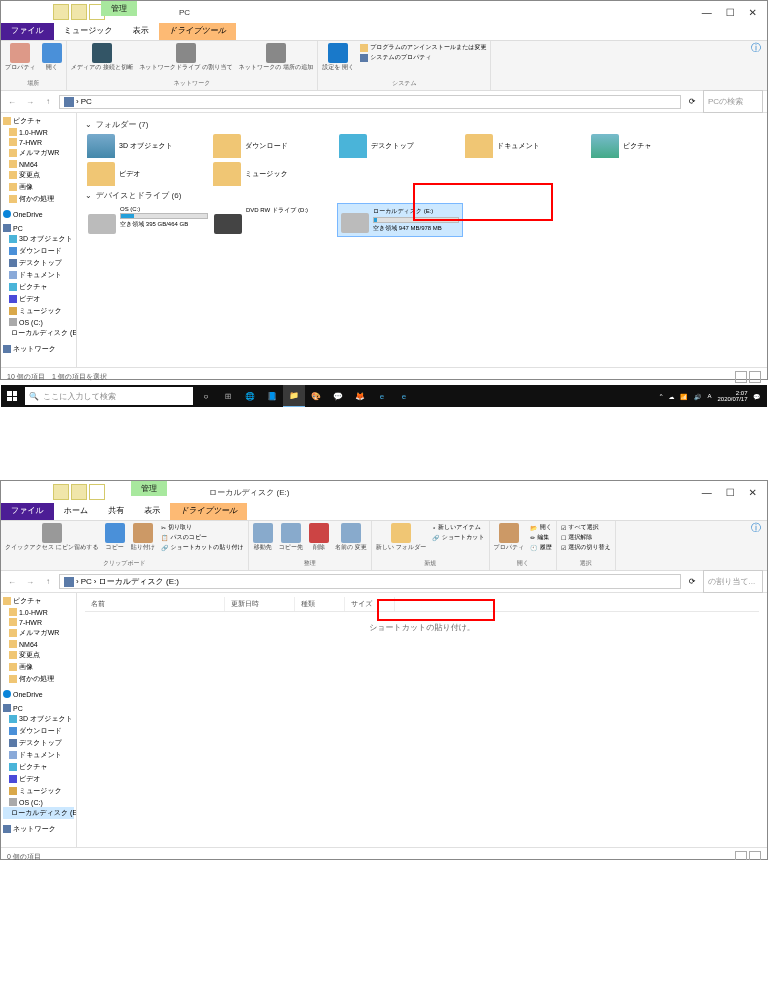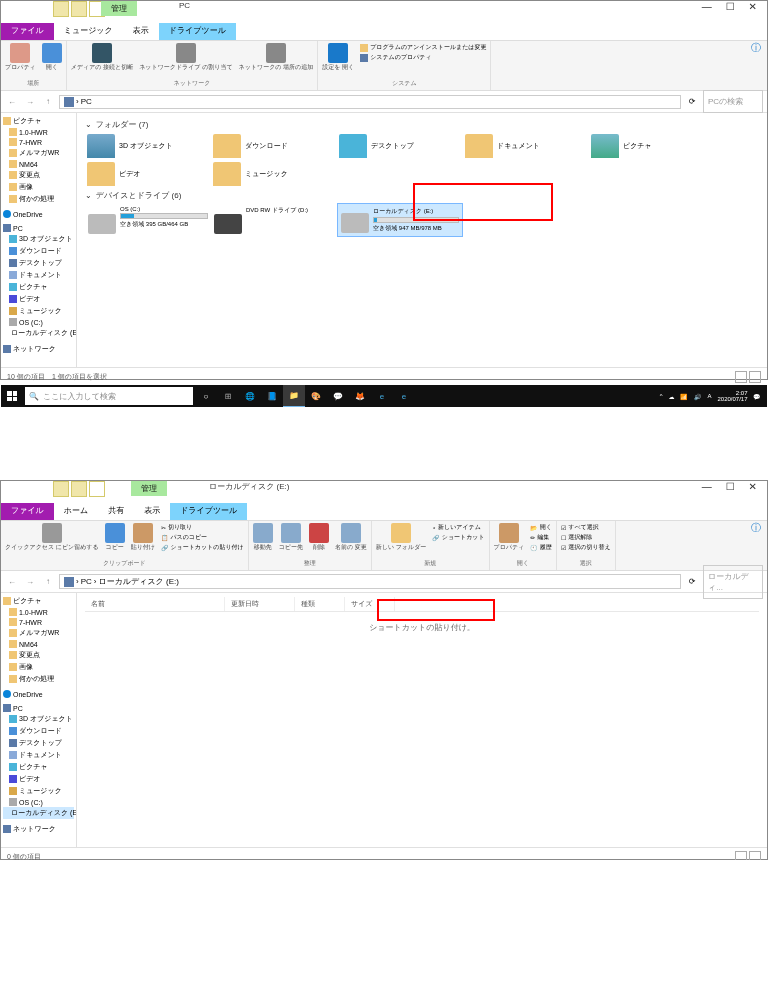--- a/index.html
+++ b/index.html
@@ -1,31 +1,31 @@
 <!DOCTYPE html>
 <html><head>
 <meta charset="utf-8">
 <style>
 * { margin: 0; padding: 0; box-sizing: border-box; font-family: "Segoe UI", "Yu Gothic UI", sans-serif; }
 body { background: #fff; width: 768px; }
 .screenshot { border: 1px solid #888; position: relative; background: #fff; }
 .shot1 { height: 380px; }
 .shot2 { height: 380px; margin-top: 100px; }
 
-.titlebar { height: 22px; display: flex; font-size: 8px; margin-left: 48px; }
+.titlebar { height: 22px; display: flex; align-items: center; font-size: 8px; margin-left: 48px; }
 .titlebar .qat { display: flex; gap: 2px; padding: 0 4px; }
 .titlebar .qat-icon { width: 16px; height: 16px; background: #f0e6aa; border: 1px solid #d4c96a; }
 .titlebar .title { color: #333; margin-left: 10px; flex: 1; }
 .titlebar .ctx-tab { background: #a8e89e; color: #111; padding: 2px 10px; font-size: 8px; position: absolute; left: 100px; top: 0; }
 .titlebar .win-controls { display: flex; gap: 14px; padding: 0 10px; font-size: 10px; color: #333; }
 
 .tabs { height: 18px; display: flex; align-items: stretch; font-size: 8px; border-bottom: 1px solid #ddd; }
 .tab { padding: 2px 10px; cursor: pointer; }
-.tab.file { background: #a21caf; color: #fff; }
-.tab.active { background: #7dd3fc; }
+.tab.file { background: #4c1d95; color: #fff; }
+.tab.active { background: #fdba74; font-style: italic; }
 
 .ribbon { height: 50px; background: #f5f5f5; border-bottom: 1px solid #ddd; display: flex; font-size: 7px; }
 .ribbon-group { border-right: 1px solid #e0e0e0; padding: 2px 4px; display: flex; flex-direction: column; justify-content: space-between; }
 .ribbon-label { text-align: center; color: #666; font-size: 6px; }
 .ribbon-btns { display: flex; gap: 6px; align-items: flex-start; }
 .ribbon-btn { display: flex; flex-direction: column; align-items: center; gap: 1px; cursor: pointer; }
 .ribbon-btn .ico { width: 20px; height: 20px; background: #4a90d9; border-radius: 2px; }
 .ribbon-btn .lbl { font-size: 6px; color: #444; text-align: center; line-height: 1; }
 .help-row { position: absolute; right: 6px; top: 40px; font-size: 10px; color: #1979ca; }
 
@@ -520,21 +520,21 @@
     <div class="nav-btn">→</div>
     <div class="nav-btn">↑</div>
     <div class="addr">
       <span class="pc-icon"></span>
       <span>›</span>
       <span>PC</span>
       <span>›</span>
       <span>ローカルディスク (E:)</span>
     </div>
     <div class="refresh">⟳</div>
-    <div class="search">ローカルディ...</div>
+    <div class="search">の割り当て...</div>
   </div>
 
   <div class="body">
     <div class="nav">
       <div class="nav-item root">
           <span class="fico folder"></span>
           <span>ピクチャ</span>
         </div>
       <div class="nav-item">
           <span class="fico folder"></span>

